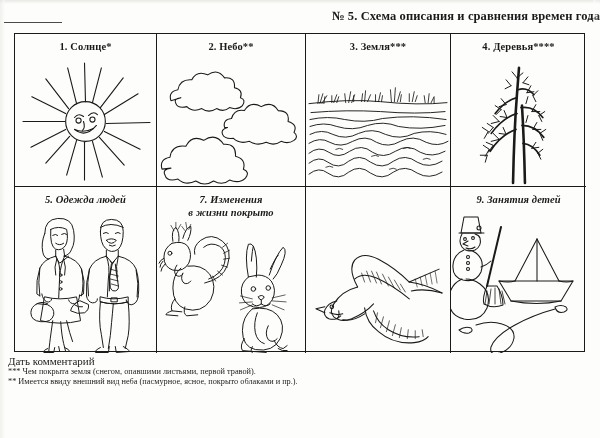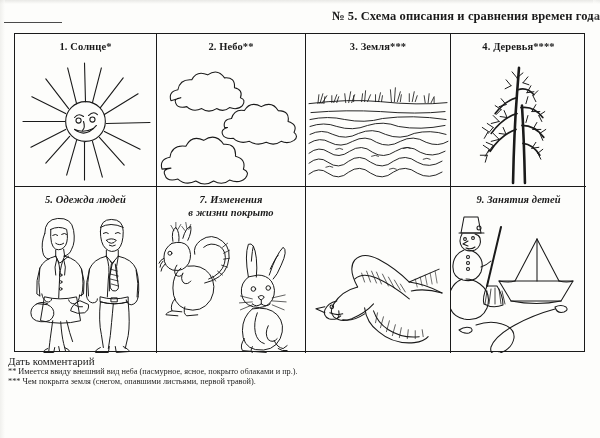--- a/index.html
+++ b/index.html
@@ -553,18 +553,18 @@
             </g>
           </g>
         </svg>
       </div>
     </div>
 
   </div>
 
   <div class="notes">
     <div class="lead">Дать комментарий</div>
+    <div>*** Чем покрыта земля (снегом, опавшими листьями, первой травой).</div>
     <div>** Имеется ввиду внешний вид неба (пасмурное, ясное, покрыто облаками и пр.).</div>
-    <div>*** Чем покрыта земля (снегом, опавшими листьями, первой травой).</div>
   </div>
 
   <div class="scan-edge-right"></div>
 </div>
 
 </body></html>

